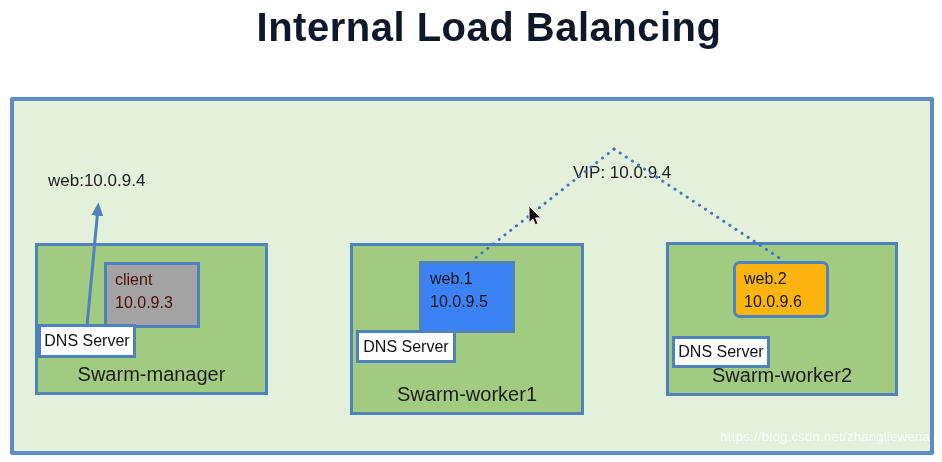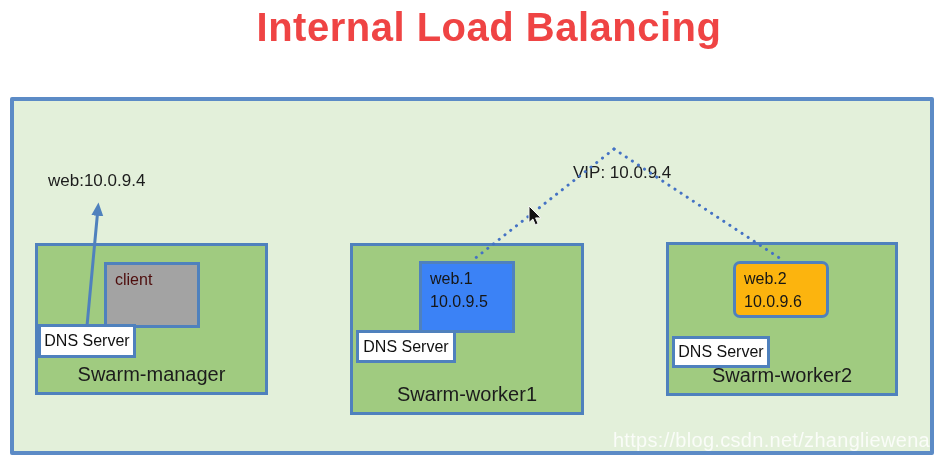--- a/index.html
+++ b/index.html
@@ -3,21 +3,21 @@
 <meta charset="utf-8">
 <style>
   * { margin:0; padding:0; box-sizing:border-box; }
   html,body { background:#ffffff; }
   body { font-family:"Liberation Sans", sans-serif; }
   .stage { position:relative; width:942px; height:462px; background:#ffffff; overflow:hidden; }
 
   .title {
     position:absolute; top:5px; left:0; width:100%;
     text-align:center; font-size:40px; font-weight:700;
-    color:#ef4444; letter-spacing:0.5px;padding-left:36px;
+    color:#0f172a; letter-spacing:0.5px;padding-left:36px;
   }
 
   .outer-box {
     position:absolute; left:10px; top:97px; width:924px; height:358px;
     background:#E3F0DA; border:4px solid #5C8BC6; border-radius:2px;
   }
 
   .node {
     position:absolute; background:#A0CB80; border:3px solid #4F81BD;
   }
@@ -53,41 +53,42 @@
   .vip-label { left:573px; top:120px;margin-top:43px; }
   .web-label { left:48px;  top:171px; }
 
   .overlay-svg {
     position:absolute; left:0; top:0; width:942px; height:462px;
     pointer-events:none;
   }
 
   .watermark {
     position:absolute; right:12px; top:429px;
-    font-size:20px; color:rgba(255,255,255,0.8); letter-spacing:0.3px;
+    font-size:13px; color:rgba(255,255,255,0.8); letter-spacing:0.3px;
     white-space:nowrap;
   }
 </style>
 </head>
 <body>
 
 <div class="stage">
 
   <div class="title">Internal Load Balancing</div>
 
   <div class="outer-box"></div>
 
   <div class="float-label vip-label">VIP: 10.0.9.4</div>
   <div class="float-label web-label">web:10.0.9.4</div>
 
   <div class="node node-manager">
     <div class="node-label">Swarm-manager</div>
   </div>
   <div class="service-box service-client">
     <div>client</div>
+    <div>10.0.9.3</div>
   </div>
   <div class="dns-box dns-manager">
     <span>DNS Server</span>
   </div>
 
   <div class="node node-worker1">
     <div class="node-label">Swarm-worker1</div>
   </div>
   <div class="service-box service-web1">
     <div>web.1</div>

